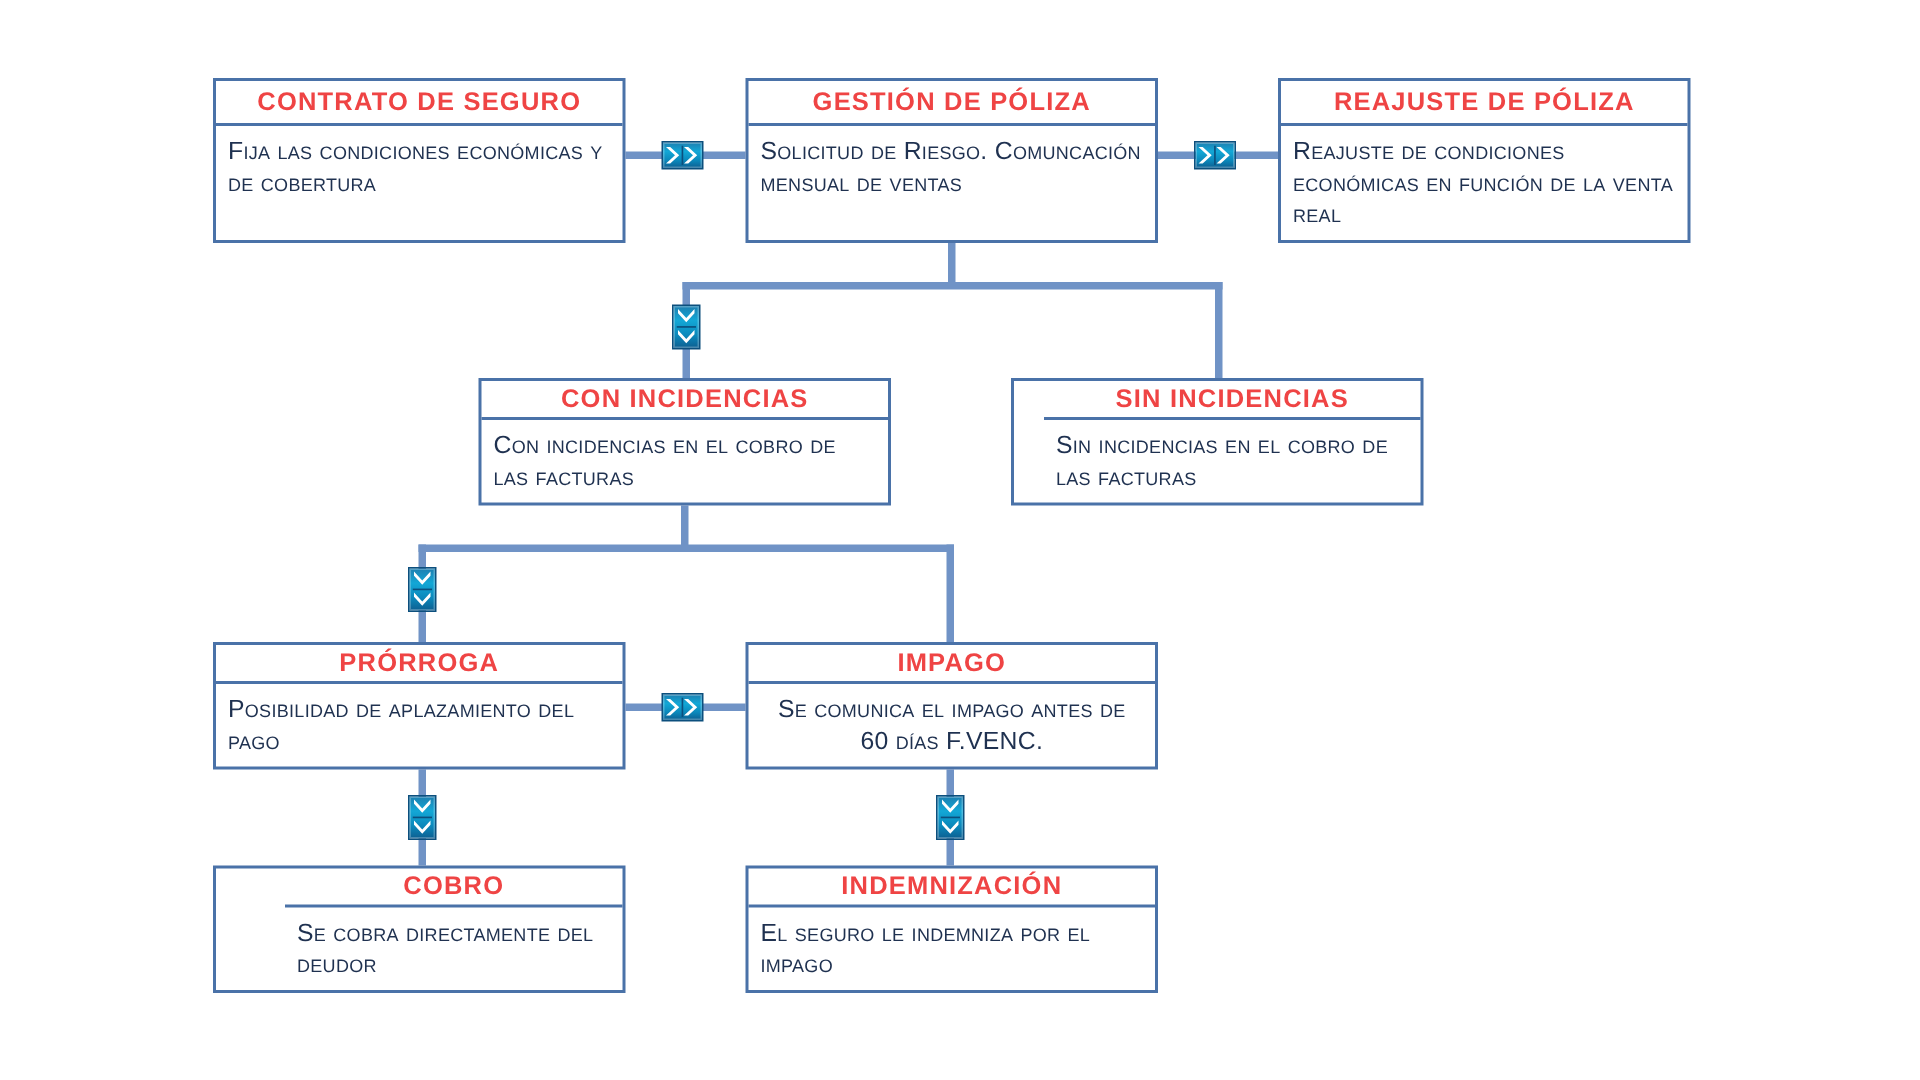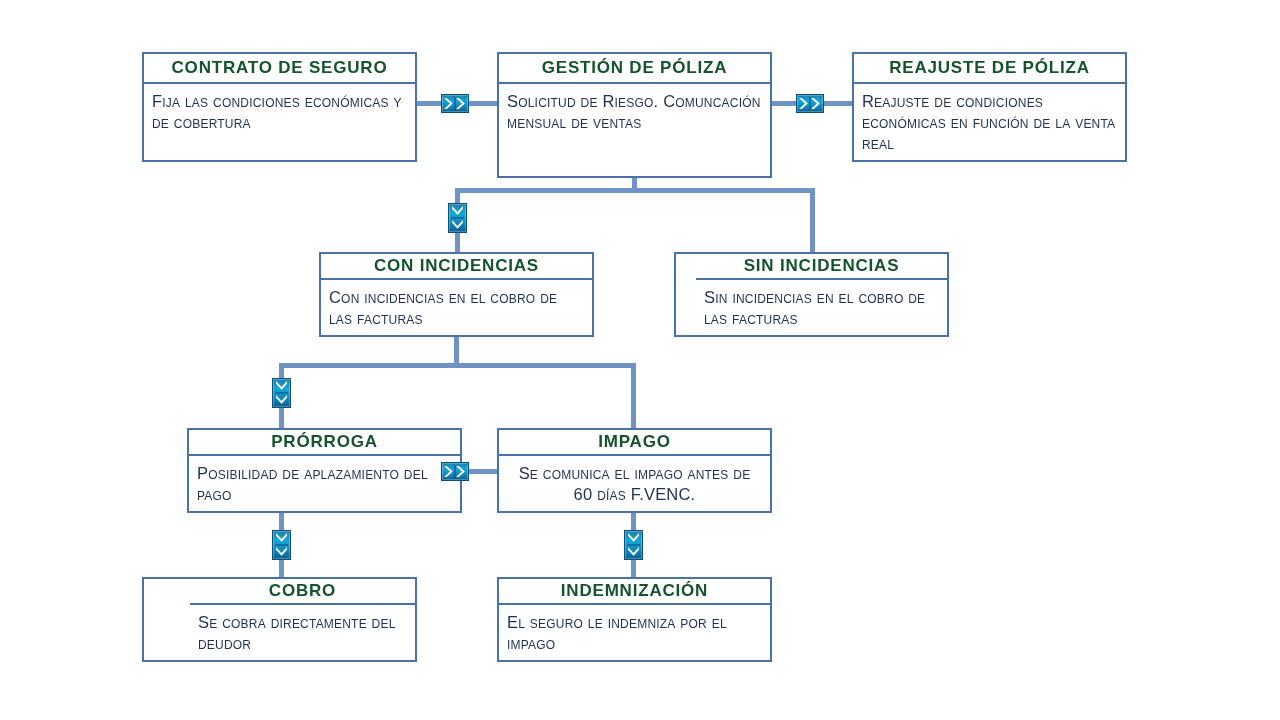--- a/index.html
+++ b/index.html
@@ -38,21 +38,21 @@
     display: flex;
     flex-direction: column;
   }
   .node-header {
     box-sizing: border-box;
     height: 30px;
     border-bottom: 2px solid #4a72a8;
     display: flex;
     align-items: center;
     justify-content: center;
-    color: #14532d;
+    color: #ef4444;
     font-size: 17px;
     font-weight: bold;
     letter-spacing: 0.8px;
     text-transform: uppercase;
     white-space: nowrap;
     font-variant: small-caps;
   }
   .node-body {
     flex: 1;
     box-sizing: border-box;
@@ -120,41 +120,41 @@
 
   <div class="line v" style="left:279px; top:511px; height:68px;"></div>
 
   <div class="line v" style="left:631px; top:511px; height:68px;"></div>
 
   <div class="node" style="left:142px; top:52px; width:275px; height:110px;">
     <div class="node-header">CONTRATO DE SEGURO</div>
     <div class="node-body">Fija las condiciones económicas y de cobertura</div>
   </div>
 
-  <div class="node" style="left:497px; top:52px; width:275px; height:126px;">
+  <div class="node" style="left:497px; top:52px; width:275px; height:110px;">
     <div class="node-header">GESTIÓN DE PÓLIZA</div>
     <div class="node-body">Solicitud de Riesgo. Comuncación mensual de ventas</div>
   </div>
 
   <div class="node" style="left:852px; top:52px; width:275px; height:110px;">
     <div class="node-header">REAJUSTE DE PÓLIZA</div>
     <div class="node-body">Reajuste de condiciones económicas en función de la venta real</div>
   </div>
 
   <div class="node" style="left:319px; top:252px; width:275px; height:85px;">
     <div class="node-header">CON INCIDENCIAS</div>
     <div class="node-body">Con incidencias en el cobro de las facturas</div>
   </div>
 
   <div class="node" style="left:674px; top:252px; width:275px; height:85px;padding-left:20px;">
     <div class="node-header">SIN INCIDENCIAS</div>
     <div class="node-body">Sin incidencias en el cobro de las facturas</div>
   </div>
 
-  <div class="node" style="left:142px; top:428px; width:275px; height:85px;margin-left:45px;">
+  <div class="node" style="left:142px; top:428px; width:275px; height:85px;">
     <div class="node-header">PRÓRROGA</div>
     <div class="node-body">Posibilidad de aplazamiento del pago</div>
   </div>
 
   <div class="node" style="left:497px; top:428px; width:275px; height:85px;text-align:center;">
     <div class="node-header">IMPAGO</div>
     <div class="node-body">Se comunica el impago antes de 60 días F.VENC.</div>
   </div>
 
   <div class="node" style="left:142px; top:577px; width:275px; height:85px;padding-left:46px;">

